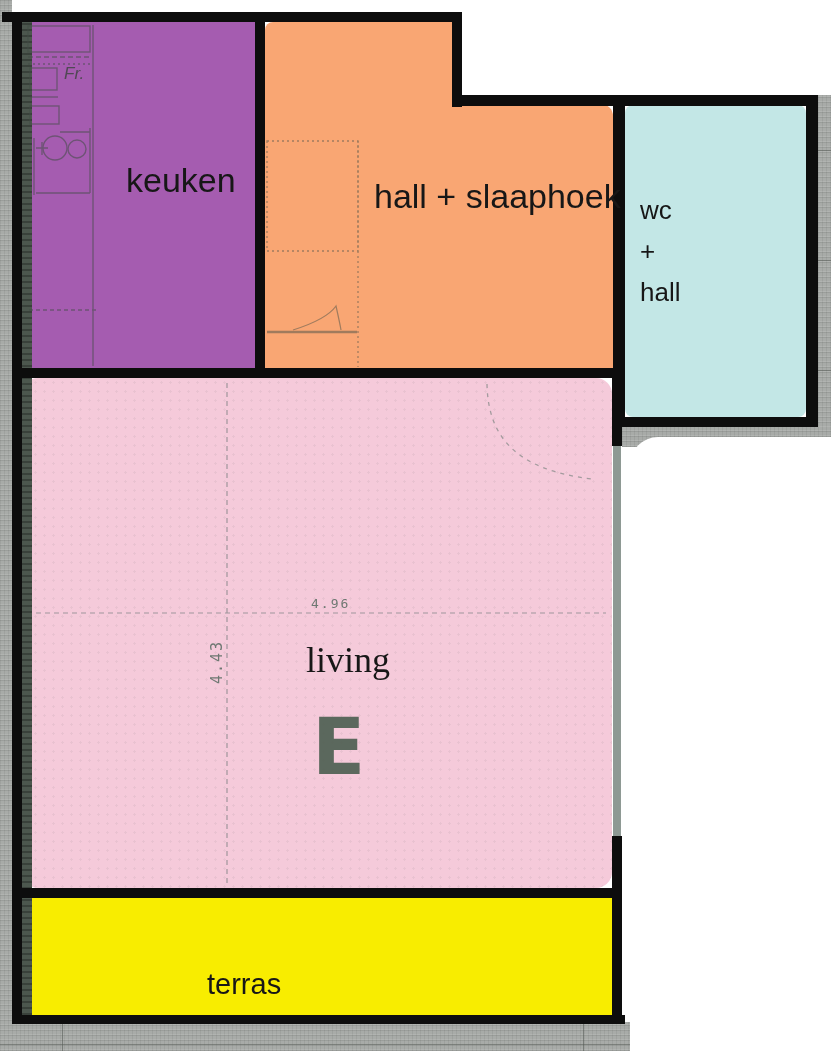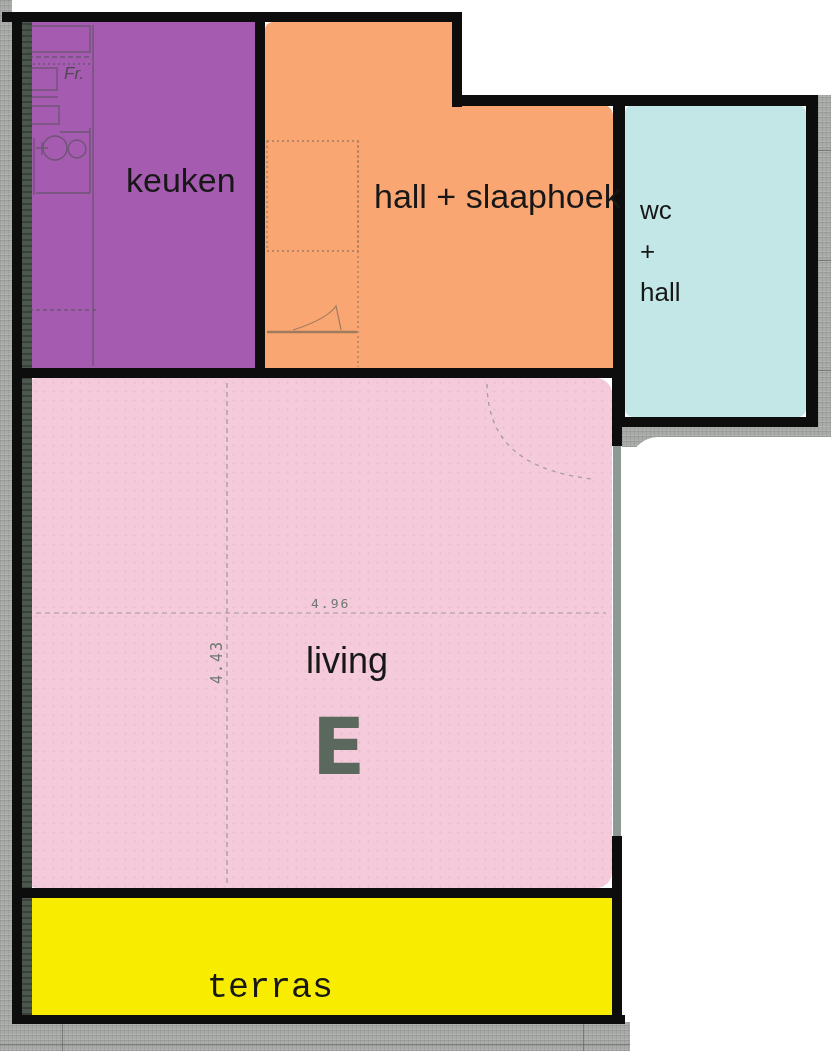--- a/index.html
+++ b/index.html
@@ -105,25 +105,25 @@
   <div class="label" style="left:374px;top:178px;font-size:34px;">hall + slaaphoek</div>
 
   <div class="label" style="left:126px;top:162px;font-size:34px;">keuken</div>
 
   <div class="label" style="left:640px;top:190px;font-size:26px;line-height:41px;">
     <div>wc</div>
     <div>+</div>
     <div>hall</div>
   </div>
 
-  <div class="label" style="left:306px;top:641px;font-size:36px;">living</div>
+  <div class="label" style="left:306px;top:641px;font-size:36px;font-family:Liberation Serif, serif;">living</div>
 
   <div class="unit-letter" style="left:312px;top:702px;font-size:78px;">E</div>
 
-  <div class="label" style="left:207px;top:969px;font-size:35px;font-family:Liberation Mono, monospace;">terras</div>
+  <div class="label" style="left:207px;top:969px;font-size:29px;">terras</div>
 
   <div class="dim" style="left:311px;top:596px;font-size:13px;">4.96</div>
 
   <div class="dim" style="left:217px;top:662px;font-size:15px;transform:translate(-50%,-50%) rotate(-90deg);">4.43</div>
 
   <div class="sketch-note" style="left:64px;top:64px;font-size:17px;">Fr.</div>
 
 </div>
 
 </body></html>

